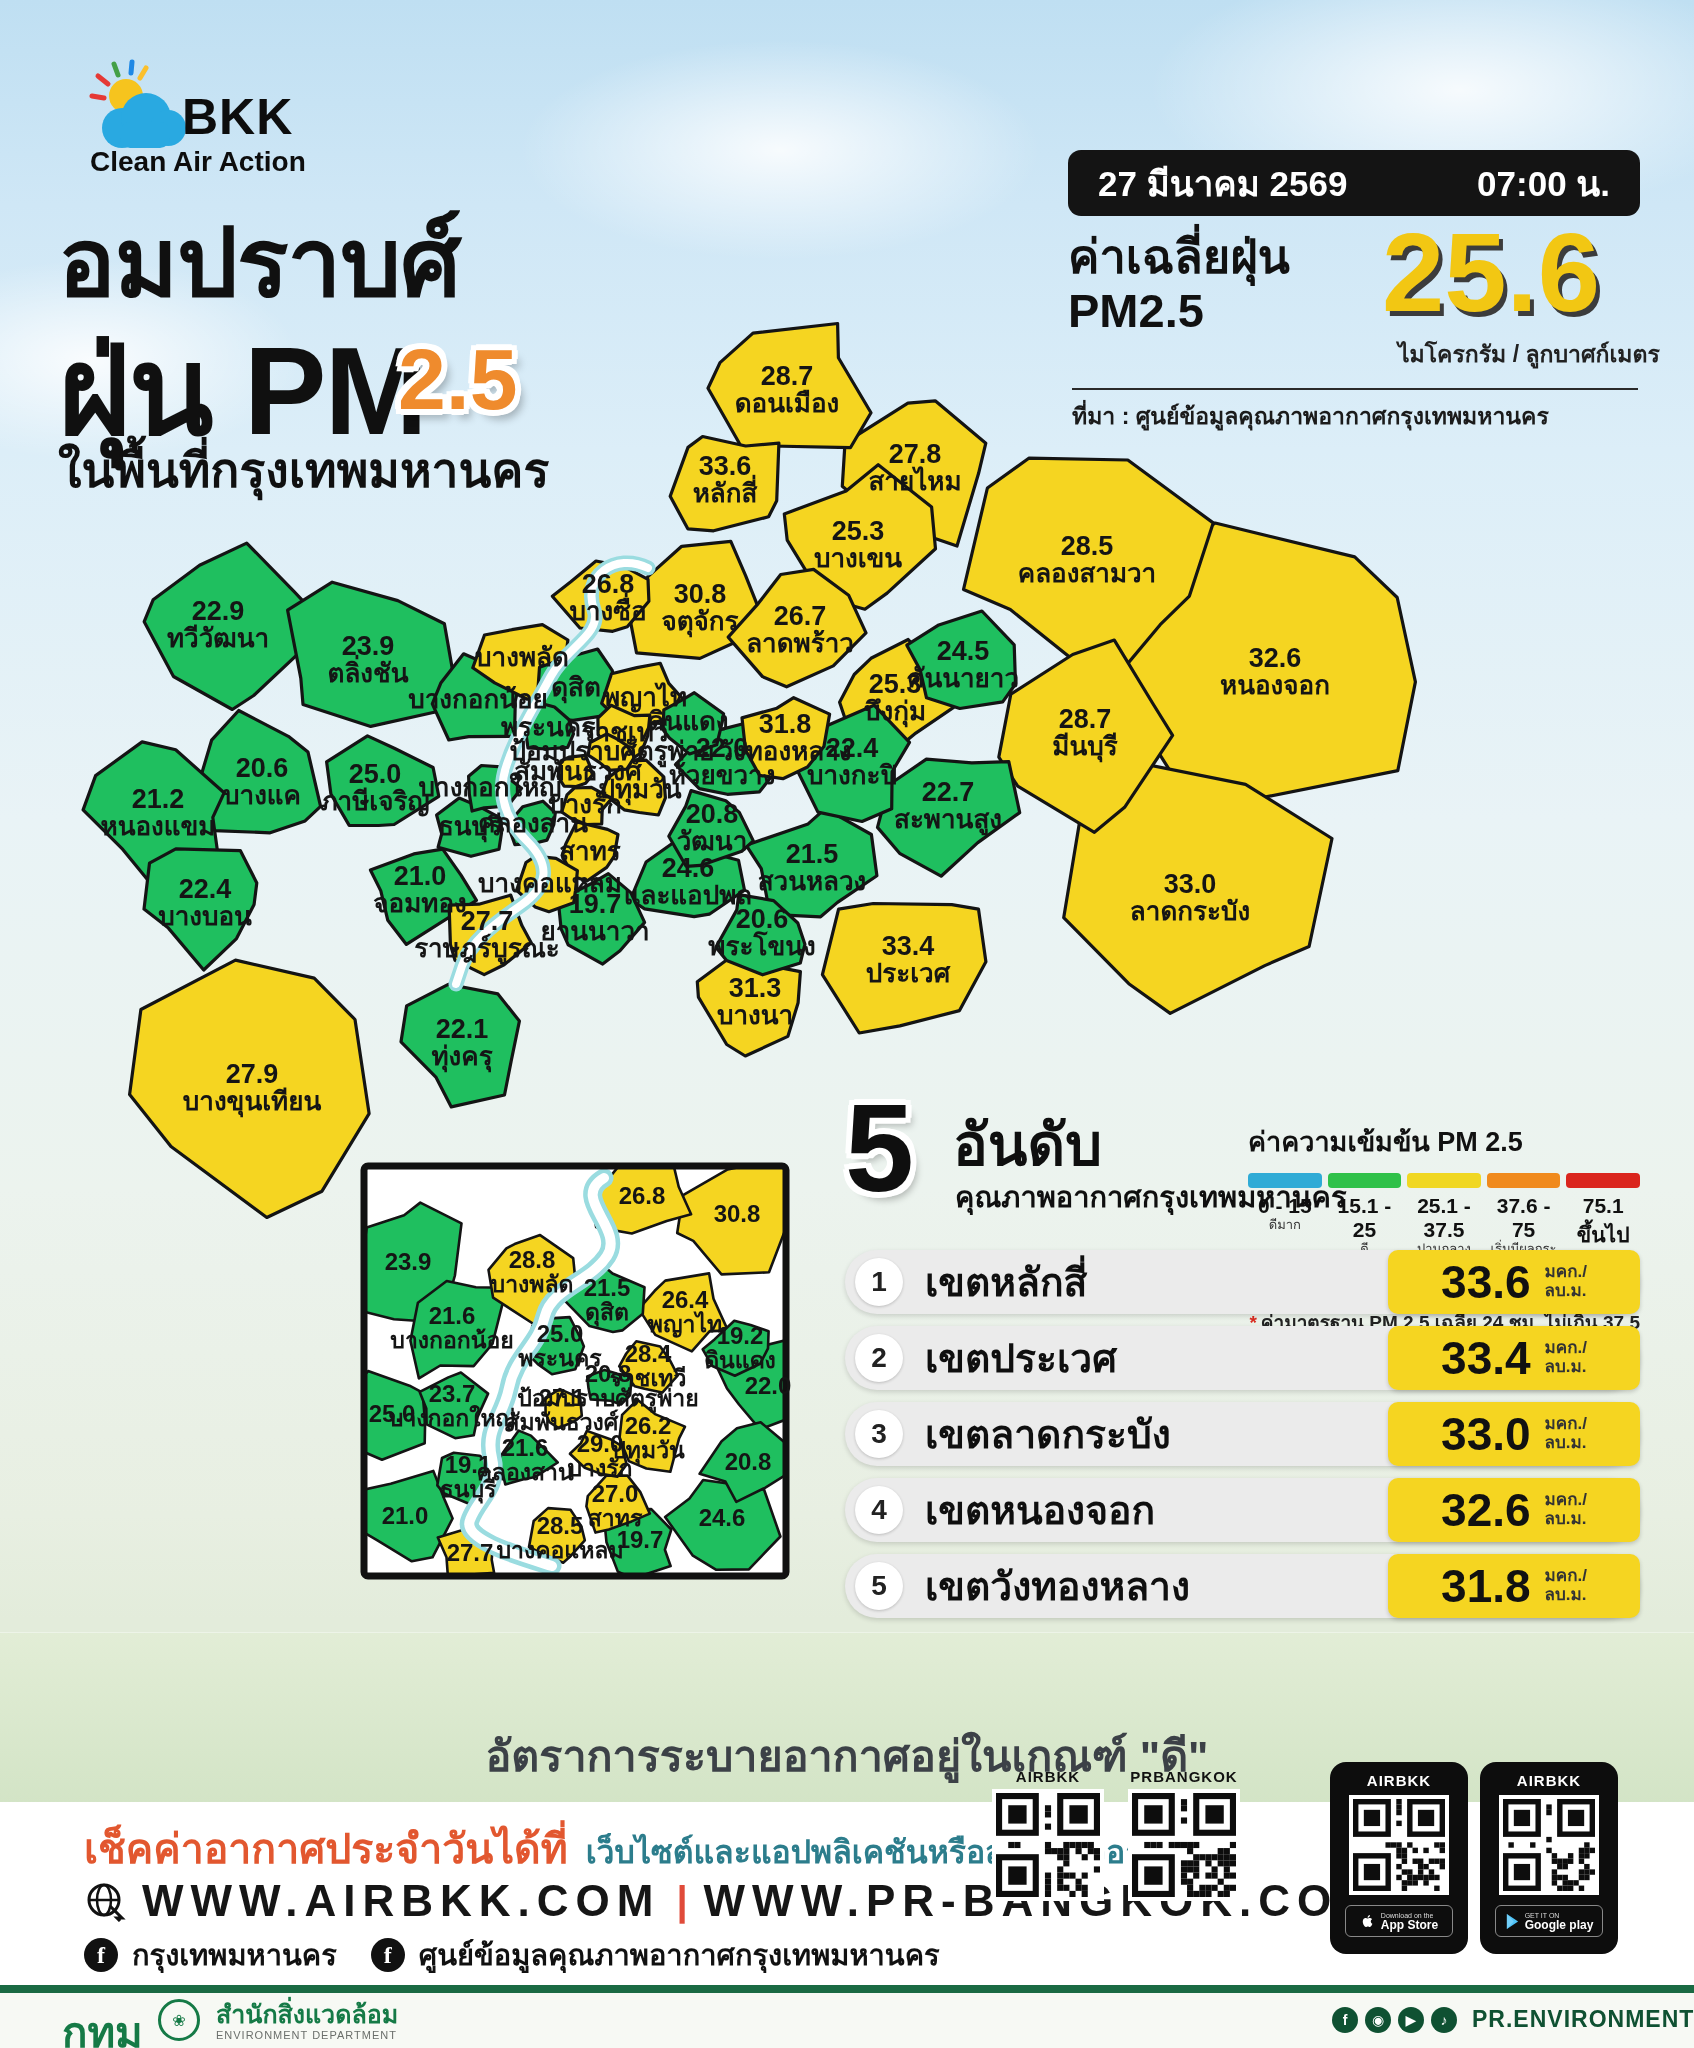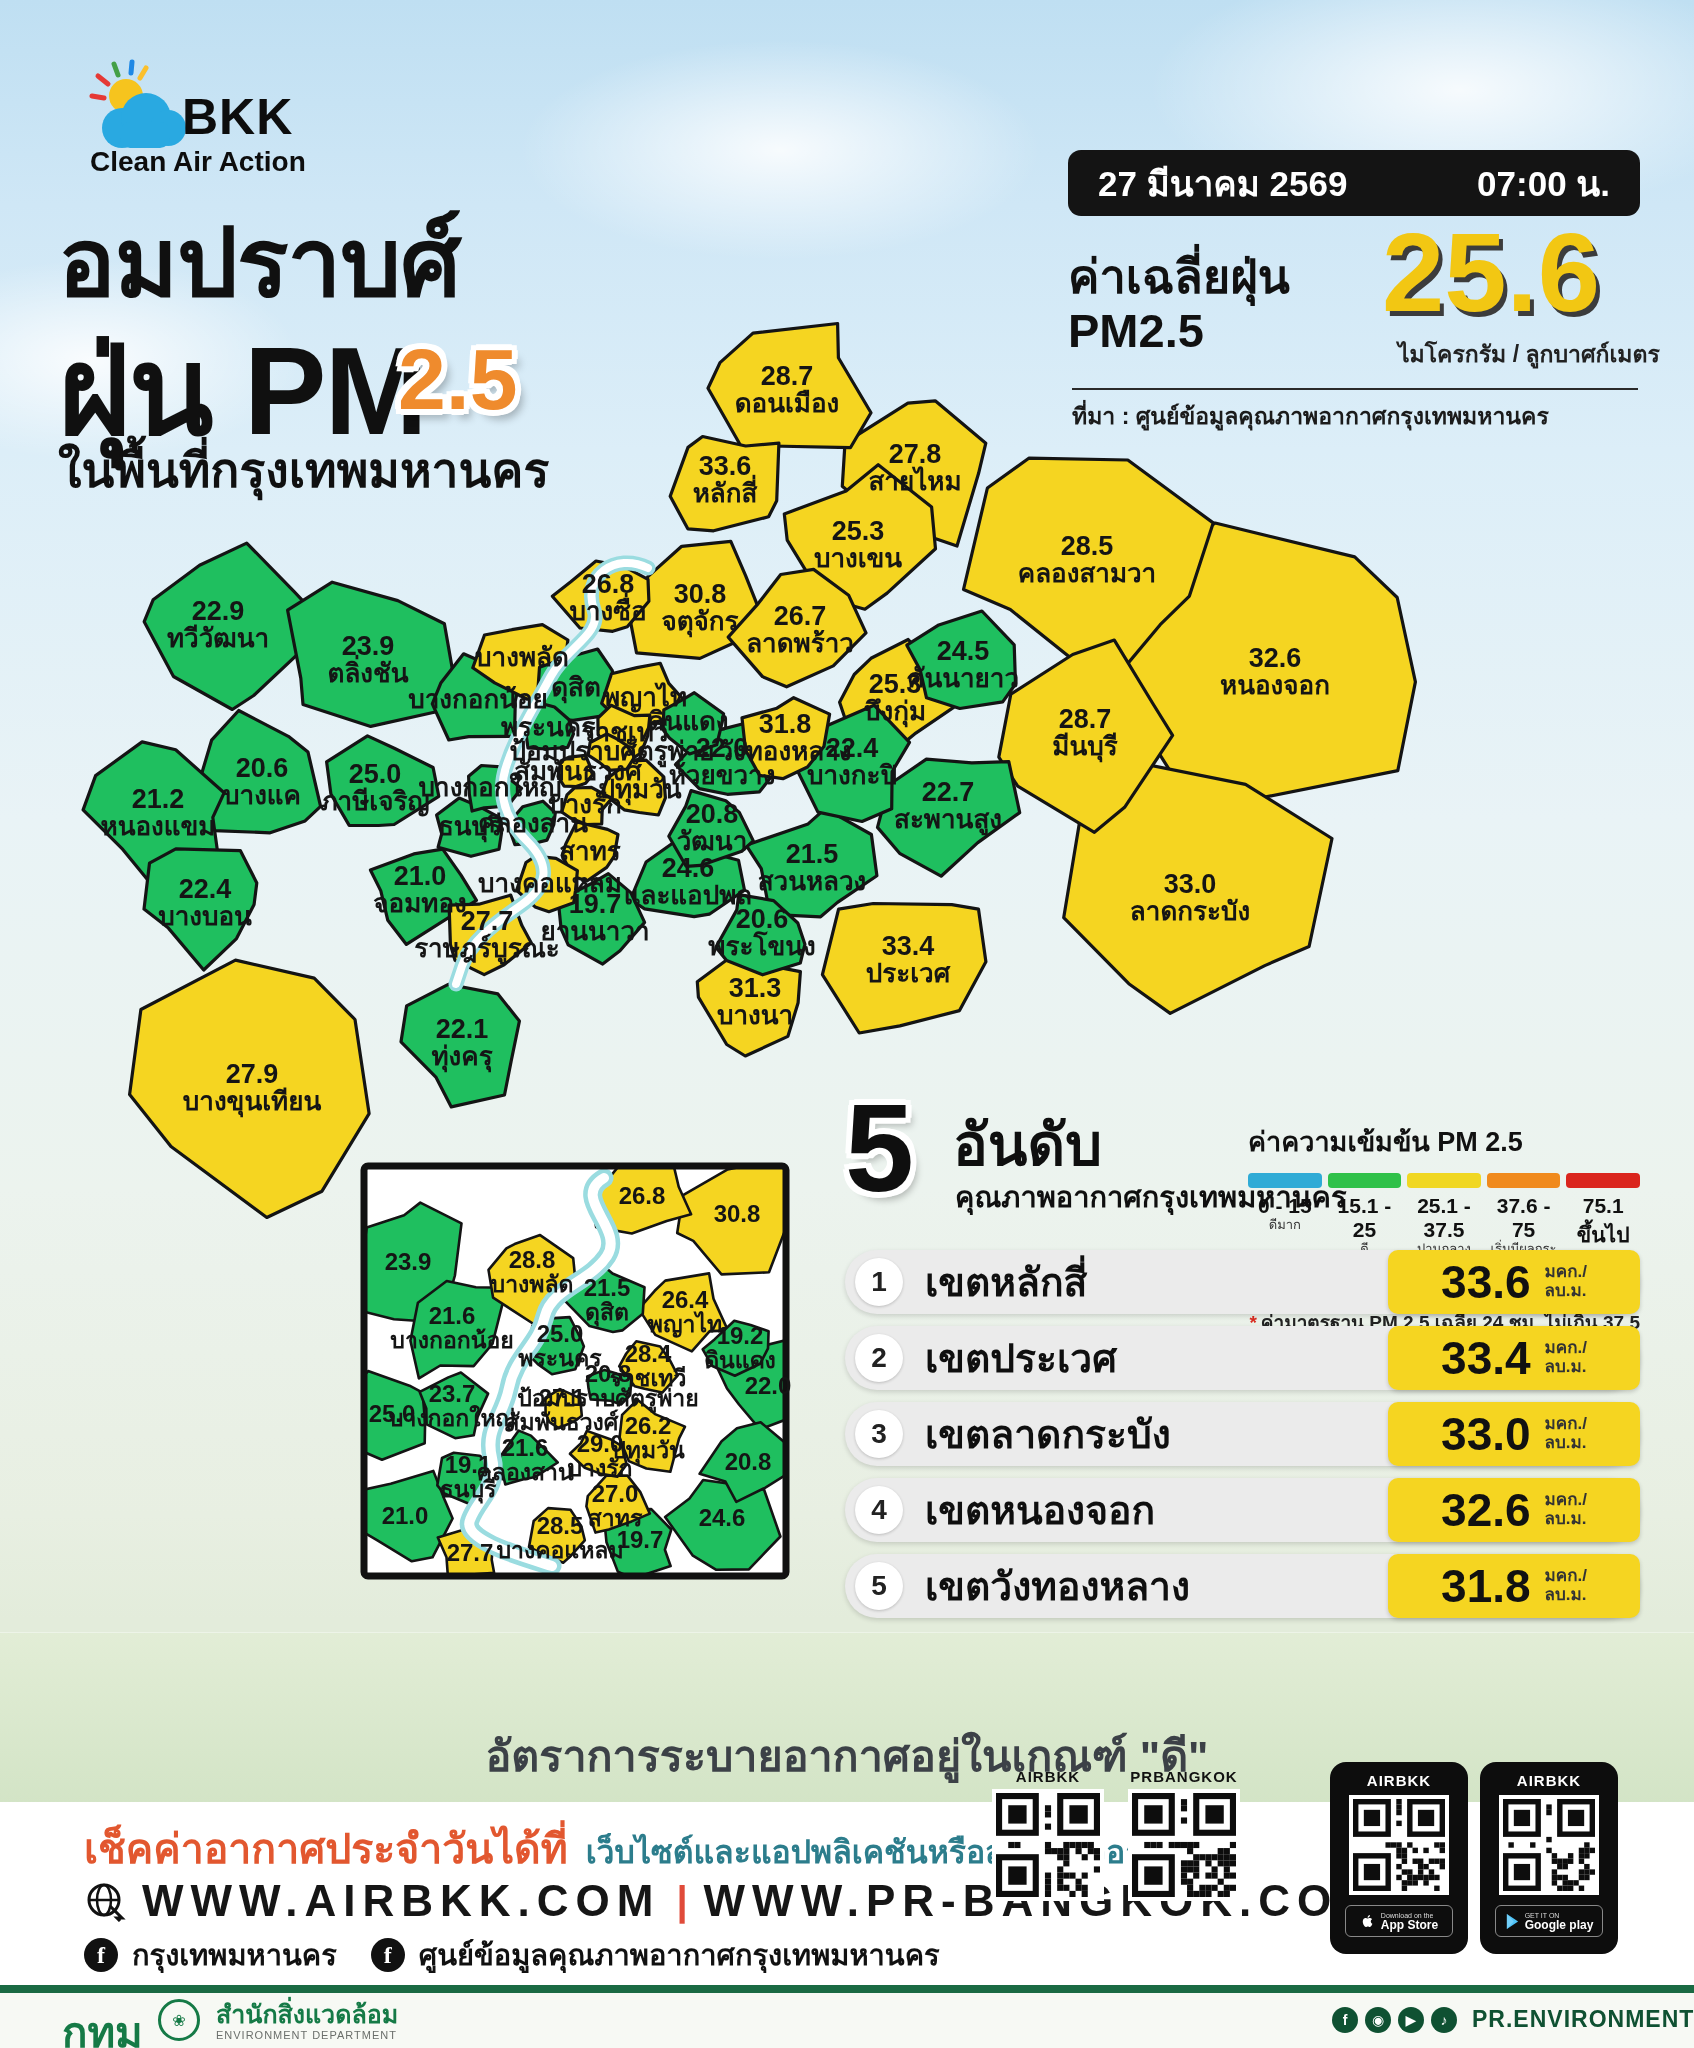--- a/index.html
+++ b/index.html
@@ -15,21 +15,21 @@
   .logo-bkk{left:182px;top:88px;font-size:50px;font-weight:bold;letter-spacing:1px;color:#0d0d0d;}
   .logo-sub{left:90px;top:146px;font-size:28px;font-weight:bold;color:#0d0d0d;}
   .title1{left:58px;top:186px;font-size:96px;font-weight:bold;color:#101010;letter-spacing:-1px;}
   .title2{left:58px;top:292px;font-size:124px;font-weight:bold;color:#101010;letter-spacing:-2px;}
   .title25{left:398px;top:330px;font-size:86px;font-weight:bold;color:#EF8B2D;
     text-shadow:-5px -5px 0 #fff,5px -5px 0 #fff,-5px 5px 0 #fff,5px 5px 0 #fff,0 -6px 0 #fff,0 6px 0 #fff,-6px 0 0 #fff,6px 0 0 #fff,7px 9px 8px rgba(0,0,0,.28);}
   .title3{left:58px;top:432px;font-size:48px;font-weight:bold;color:#101010;}
   .datebox{left:1068px;top:150px;width:572px;height:66px;background:#141414;border-radius:13px;
     display:flex;align-items:center;justify-content:space-between;padding:0 30px;box-sizing:border-box;}
   .datebox span{color:#fff;font-size:35px;font-weight:bold;}
-  .avg-label{left:1068px;top:230px;font-size:47px;font-weight:bold;line-height:1.14;color:#111;margin-top:20px;}
+  .avg-label{left:1068px;top:230px;font-size:47px;font-weight:bold;line-height:1.14;color:#111;}
   .avg-value{left:1382px;top:208px;font-size:112px;font-weight:bold;color:#F2C713;text-shadow:4px 5px 0 #3c3c3c;}
   .avg-unit{left:1398px;top:336px;font-size:23px;font-weight:bold;color:#222;}
   .src-rule{left:1072px;top:388px;width:566px;height:2px;background:#2a2a2a;}
   .src-text{left:1072px;top:398px;font-size:23px;font-weight:bold;color:#1b1b1b;}
   
   .map-svg{position:absolute;left:0;top:0;width:1694px;height:2048px;}
   .lbl{position:absolute;transform:translate(-50%,-50%);text-align:center;color:#151515;line-height:1.05;white-space:nowrap;z-index:5;}
   .lbl .v{font-weight:bold;font-size:27px;}
   .lbl .n{font-weight:bold;font-size:26px;}
   .lbl.inset .v{font-size:24px;}

